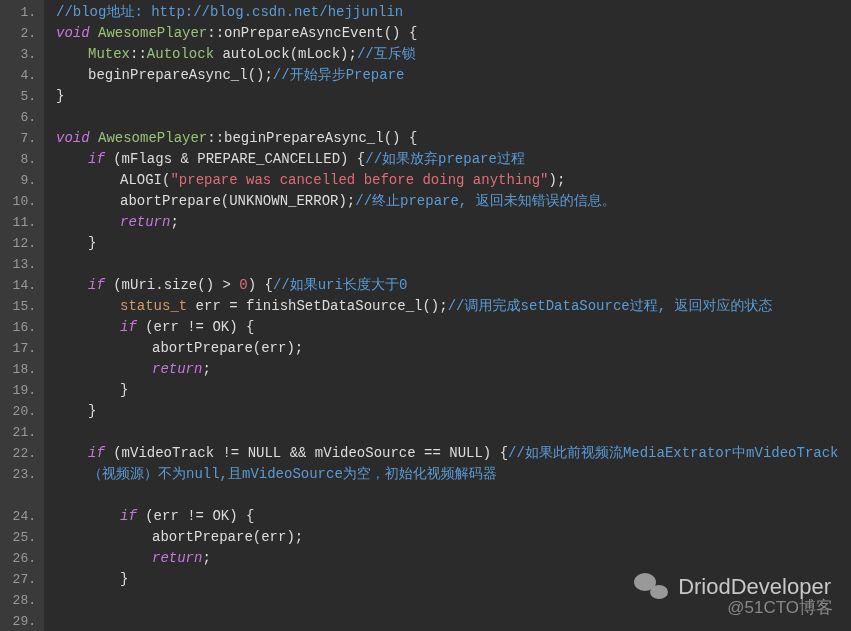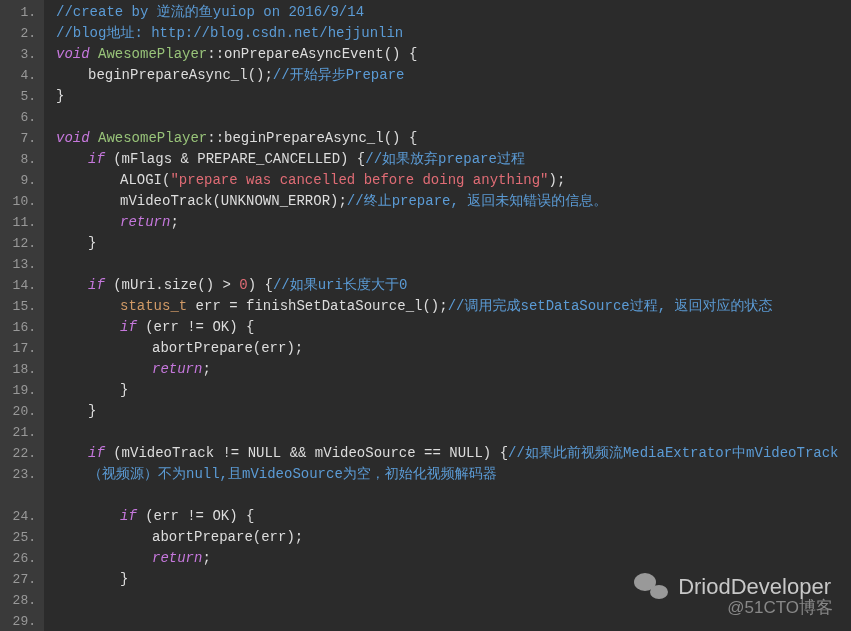--- a/index.html
+++ b/index.html
@@ -131,30 +131,30 @@
     <div>23.</div>
     <div style="margin-top:21px">24.</div>
     <div>25.</div>
     <div>26.</div>
     <div>27.</div>
     <div>28.</div>
     <div>29.</div>
 
   </div>
   <div class="code">
-    <div class="line"><span class="comment">//create by 逆流的鱼yuiop on 2016/9/14</span></div>
     <div class="line"><span class="comment">//blog地址: http://blog.csdn.net/hejjunlin</span></div>
     <div class="line"><span class="keyword">void</span> <span class="class">AwesomePlayer</span><span class="white">::</span><span class="white">onPrepareAsyncEvent</span><span class="white">() {</span></div>
+    <div class="line ind1"><span class="class">Mutex</span><span class="white">::</span><span class="class">Autolock</span> <span class="white">autoLock(mLock);</span><span class="comment">//互斥锁</span></div>
     <div class="line ind1"><span class="white">beginPrepareAsync_l();</span><span class="comment">//开始异步Prepare</span></div>
     <div class="line"><span class="white">}</span></div>
     <div class="line"></div>
     <div class="line"><span class="keyword">void</span> <span class="class">AwesomePlayer</span><span class="white">::</span><span class="white">beginPrepareAsync_l</span><span class="white">() {</span></div>
     <div class="line ind1"><span class="keyword">if</span> <span class="white">(mFlags &amp; PREPARE_CANCELLED) {</span><span class="comment">//如果放弃prepare过程</span></div>
     <div class="line ind2"><span class="white">ALOGI(</span><span class="string">"prepare was cancelled before doing anything"</span><span class="white">);</span></div>
-    <div class="line ind2"><span class="white">mVideoTrack(UNKNOWN_ERROR);</span><span class="comment">//终止prepare, 返回未知错误的信息。</span></div>
+    <div class="line ind2"><span class="white">abortPrepare(UNKNOWN_ERROR);</span><span class="comment">//终止prepare, 返回未知错误的信息。</span></div>
     <div class="line ind2"><span class="keyword">return</span><span class="white">;</span></div>
     <div class="line ind1"><span class="white">}</span></div>
     <div class="line"></div>
     <div class="line ind1"><span class="keyword">if</span> <span class="white">(mUri.size() &gt; </span><span class="number">0</span><span class="white">) {</span><span class="comment">//如果uri长度大于0</span></div>
     <div class="line ind2"><span class="orange">status_t</span><span class="white"> err = finishSetDataSource_l();</span><span class="comment">//调用完成setDataSource过程, 返回对应的状态</span></div>
     <div class="line ind2"><span class="keyword">if</span><span class="white"> (err != OK) {</span></div>
     <div class="line ind3"><span class="white">abortPrepare(err);</span></div>
     <div class="line ind3"><span class="keyword">return</span><span class="white">;</span></div>
     <div class="line ind2"><span class="white">}</span></div>
     <div class="line ind1"><span class="white">}</span></div>

